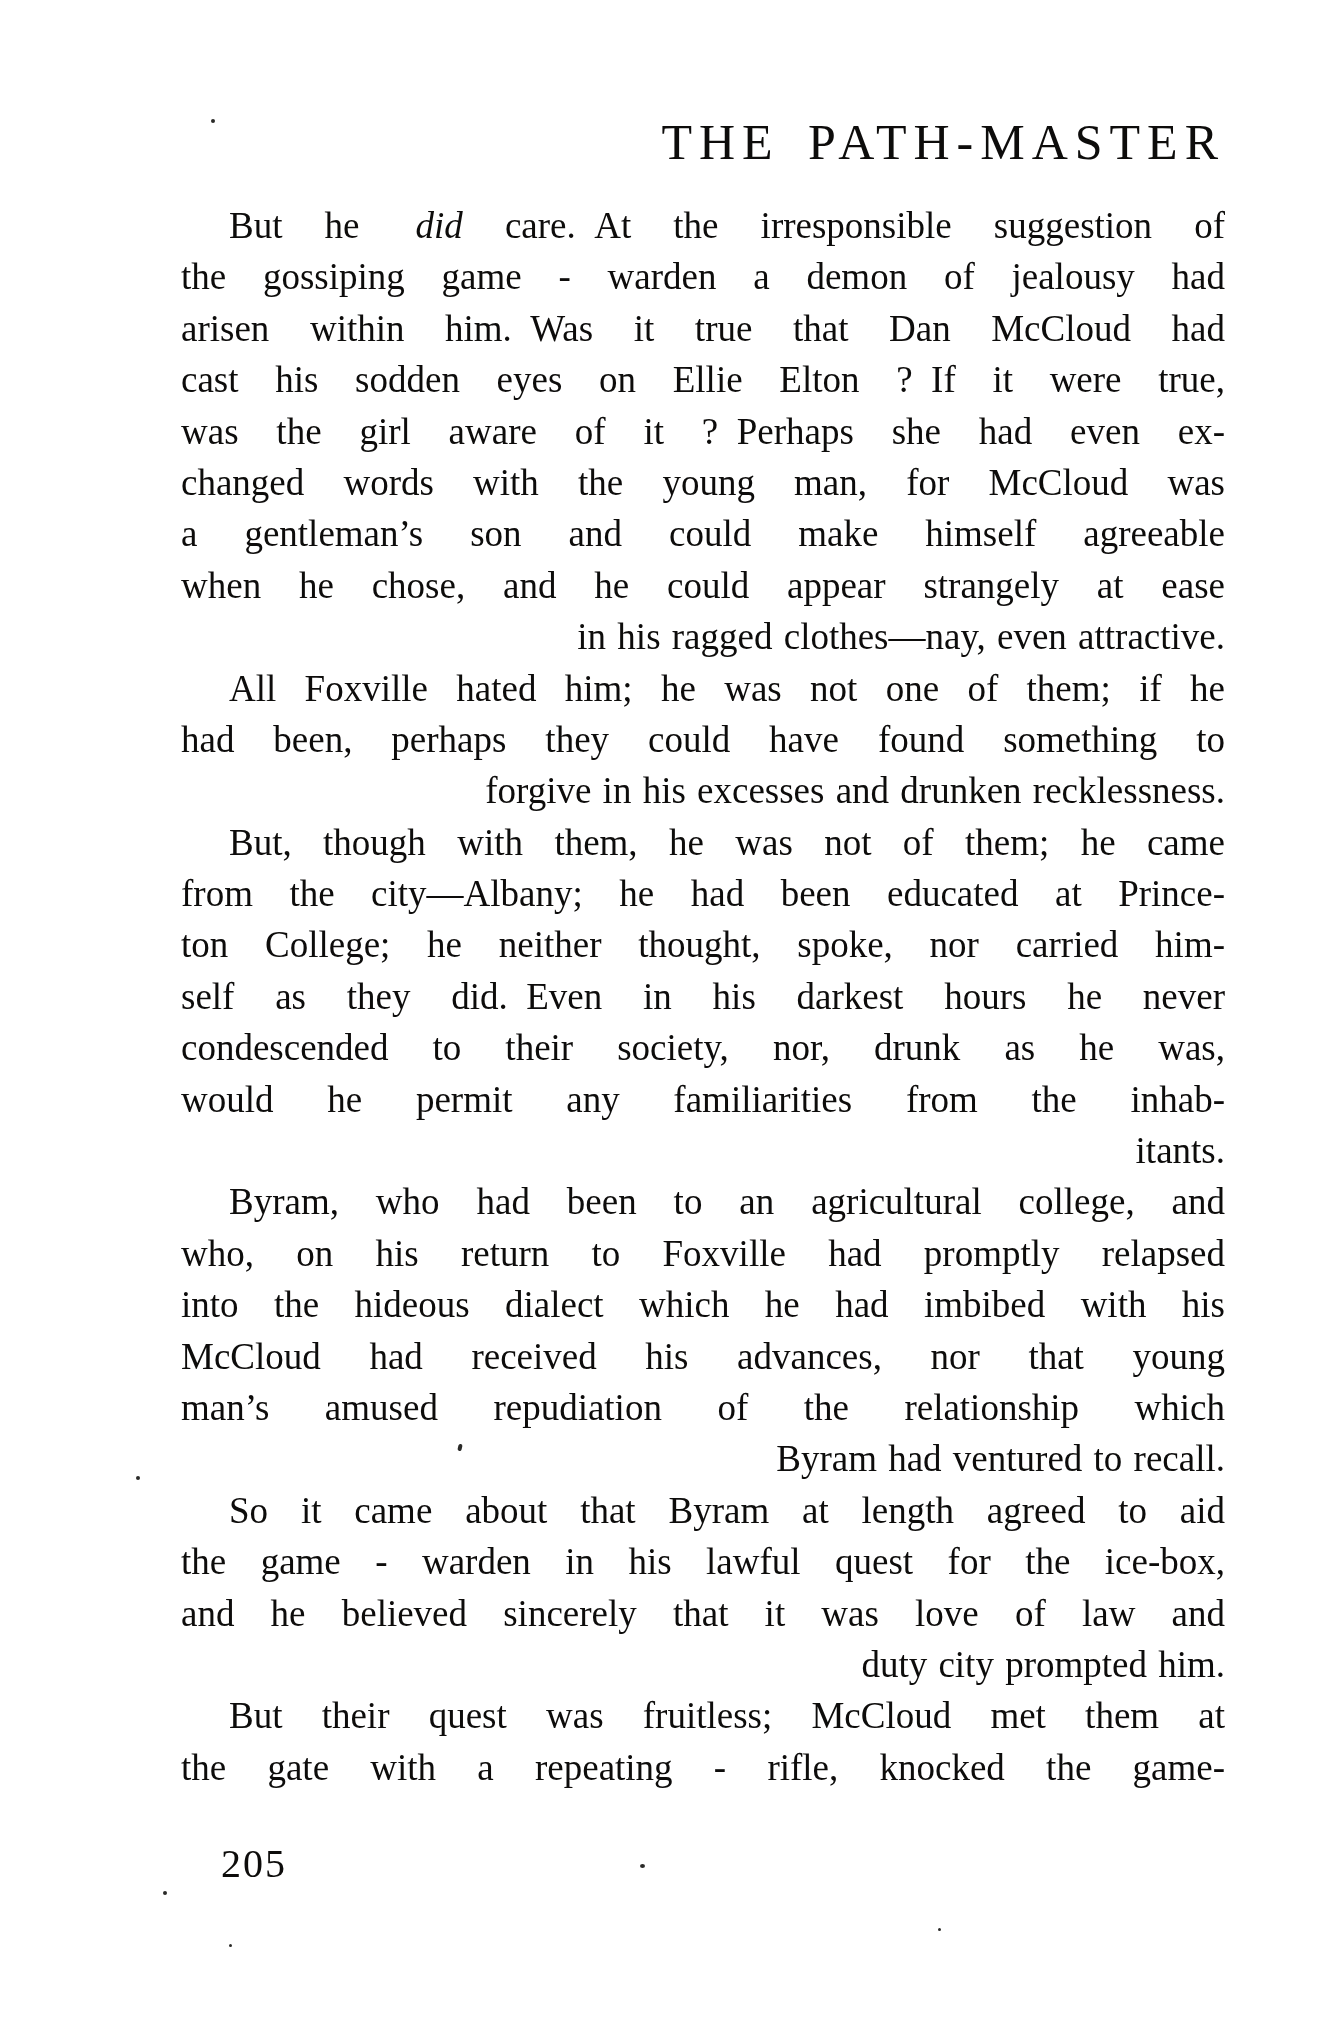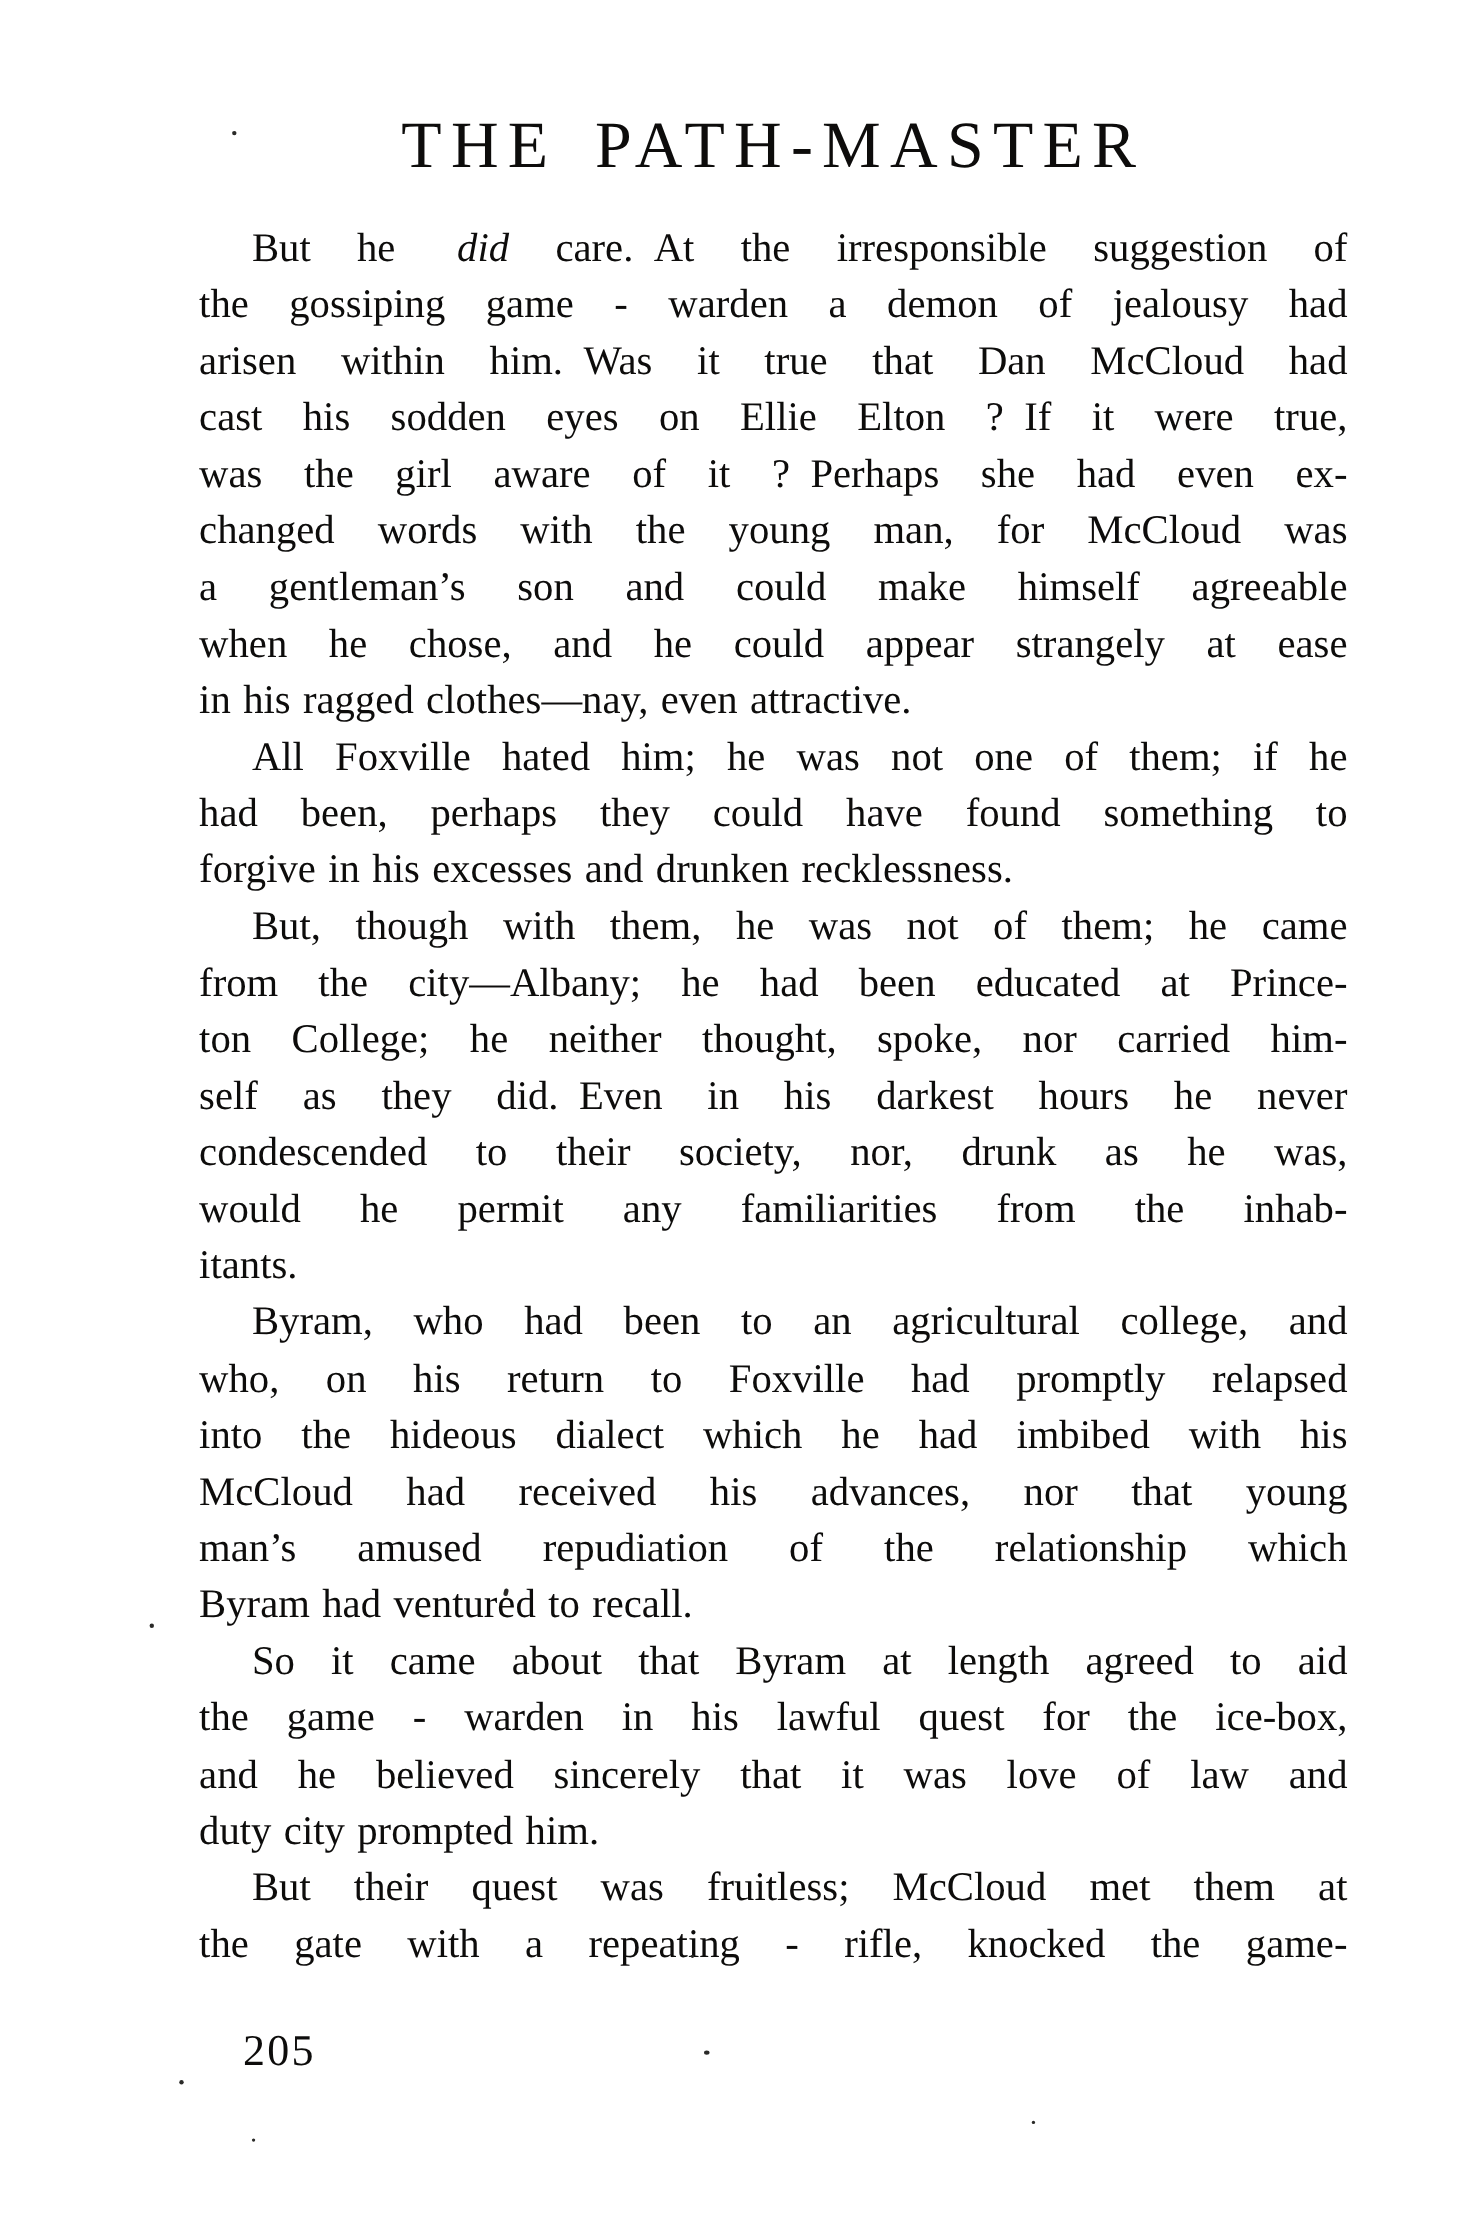--- a/index.html
+++ b/index.html
@@ -12,27 +12,27 @@
     width: 1336px;
     height: 2029px;
     background: #ffffff;
     color: #0d0c0b;
     font-family: "Liberation Serif", "DejaVu Serif", serif;
     overflow: hidden;
   }
   .title {
     position: absolute;
     left: 181px;
-    top: 102px;
+    top: 117px;
     width: 1044px;
     margin: 0;
-    font-size: 60px;
+    font-size: 50px;
     font-weight: normal;
     line-height: 1;
-    text-align: center;
+    text-align: right;
     letter-spacing: 0.14em;
     word-spacing: 0.18em;
     white-space: nowrap;
   }
   .textblock {
     position: absolute;
     left: 181px;
     top: 200px;
     width: 1044px;
     font-size: 37px;
@@ -46,21 +46,21 @@
     text-align: justify;
     white-space: normal;
   }
   
   .line.j::after {
     content: "";
     display: inline-block;
     width: 100%;
     height: 0;
   }
-  .line.l { text-align: left; }
+  .line.l { text-align: right; }
   .line.first { text-indent: 48px; }
   .line em { font-style: italic; margin-left: 14px; }
   .folio {
     position: absolute;
     left: 181px;
     top: 1844px;
     width: 1044px;
     padding-left: 40px;
     box-sizing: border-box;
     font-size: 40px;

